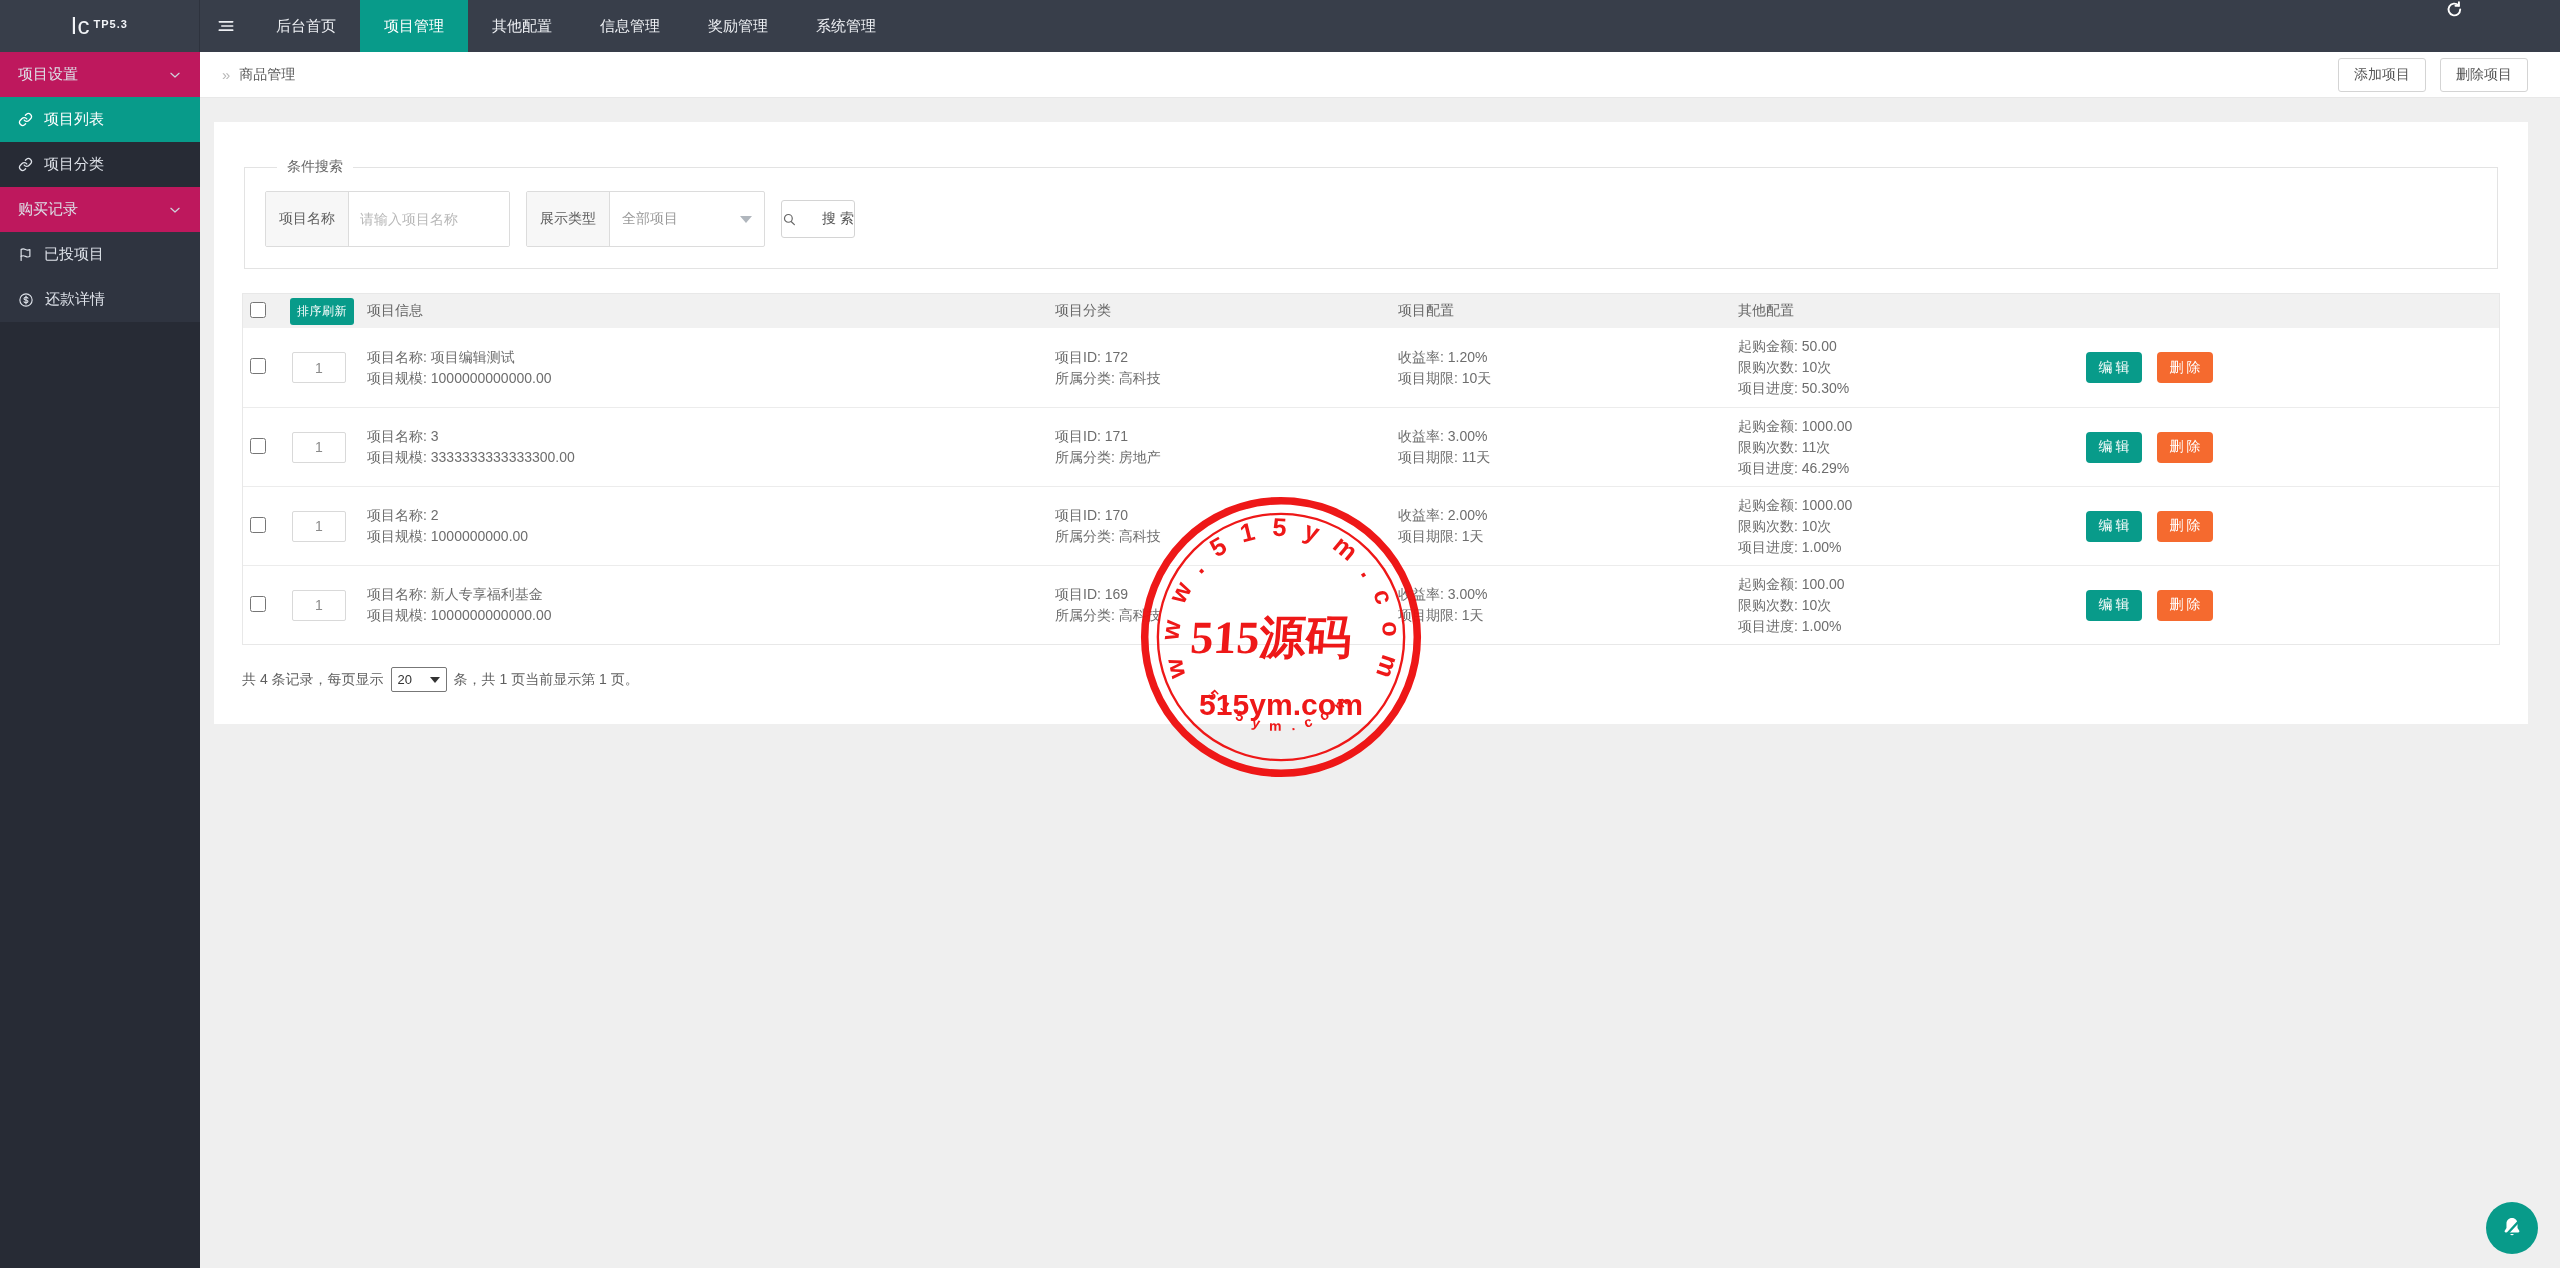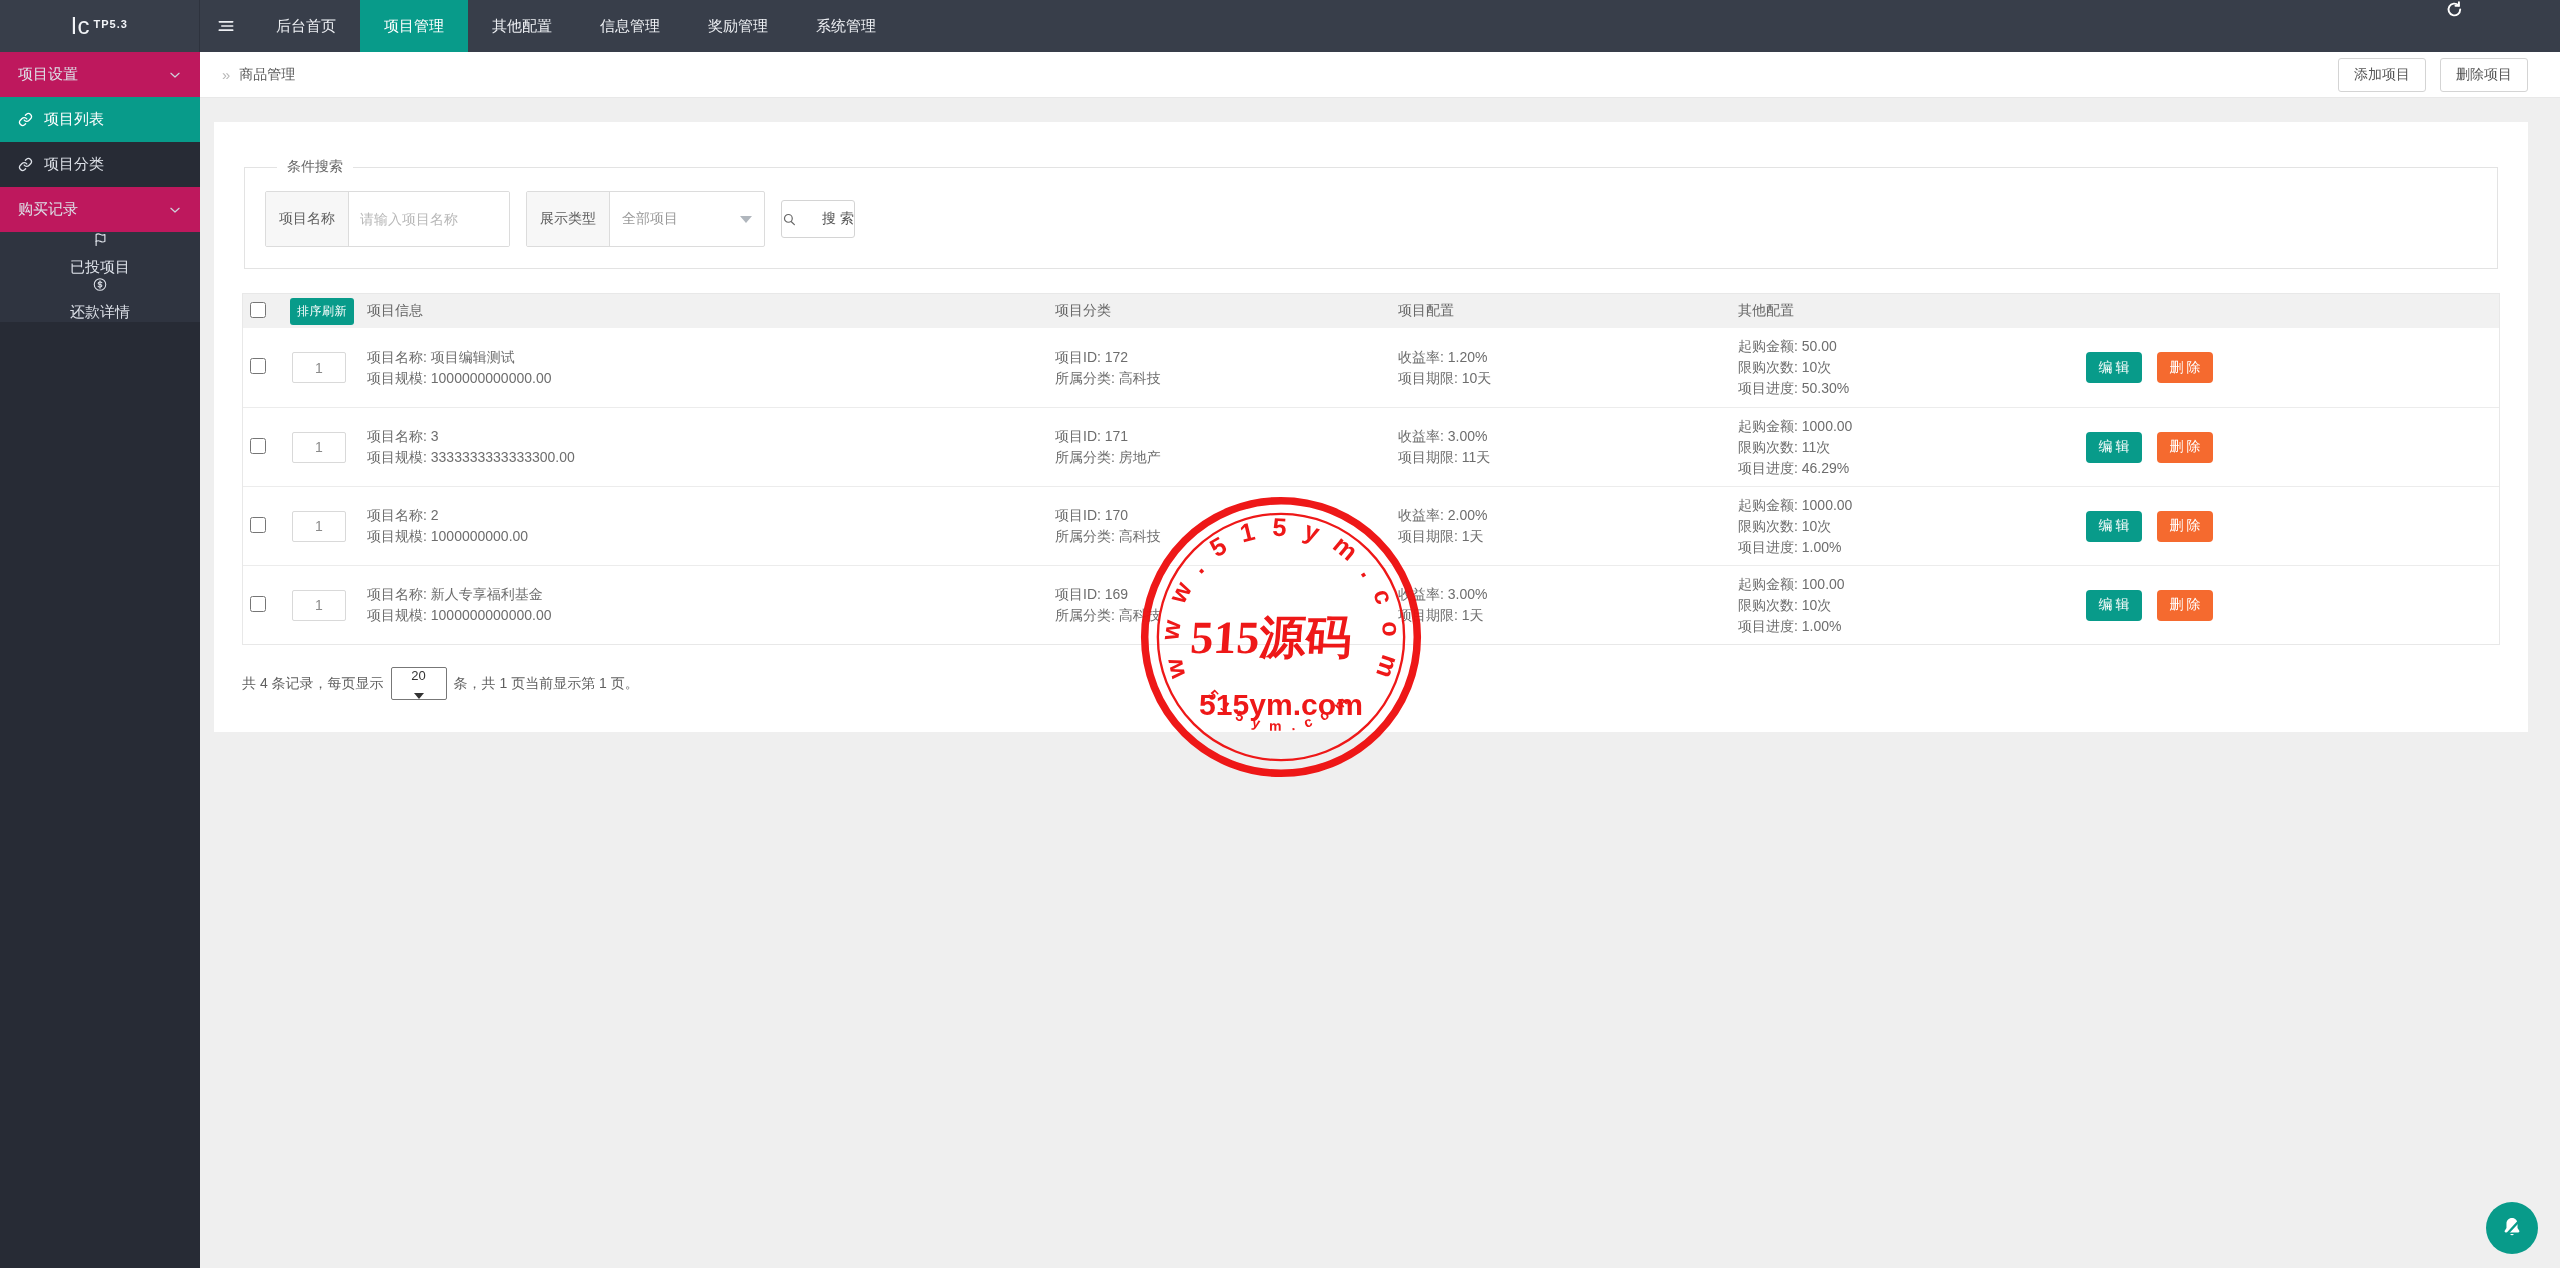--- a/index.html
+++ b/index.html
@@ -24,21 +24,21 @@
   .topbar-right { margin-left: auto; display: flex; align-items: flex-start; gap: 34px; padding-right: 30px; flex-direction: column; }
   .refresh-btn { display: flex; align-items: center; cursor: pointer; }
   .user-menu { display: flex; align-items: center; gap: 7px; cursor: pointer; font-size: 15px; }
 
   
   .shell { display: flex; height: 1216px; }
   .sidebar { width: 200px; background: #272b35; flex-shrink: 0; display: flex; flex-direction: column; }
   .side-item { height: 45px; display: flex; align-items: center; gap: 11px; padding: 0 18px; font-size: 15px; color: #dde1e8; cursor: pointer; }
   .side-item.group { background: #be185d; }
   .side-item.sub { background: #272b35; }
-  .side-item.plain { background: #2f3440; flex-direction: column; }
+  .side-item.plain { background: #2f3440; }
   .side-item.active { background: #089b8a; color: #fff; }
   .side-item .chev { margin-left: auto; display: flex; align-items: center; }
 
   .main { flex: 1; background: #efefef; position: relative; }
 
   
   .crumb-bar { height: 46px; background: #fff; border-bottom: 1px solid #e8e8e8; display: flex; align-items: center; padding: 0 32px 0 22px; }
   .crumb-caret { color: #b8b8b8; font-size: 15px; margin-right: 9px; }
   .crumb-title { color: #595959; font-size: 14px; }
   .crumb-actions { margin-left: auto; display: flex; gap: 14px; }
@@ -68,21 +68,21 @@
   .trow { height: 79px; border-top: 1px solid #ececec; }
   .trow:first-child { border-top: none; }
   .sort-input { width: 54px; height: 31px; margin-left: 9px; border: 1px solid #d9d9d9; border-radius: 2px; text-align: center; color: #8a8a8a; font-size: 14px; font-family: inherit; outline: none; }
   .lines { padding-left: 10px; display: flex; flex-direction: column; line-height: 21px; color: #6d6d6d; font-size: 14px; }
   .actions { display: flex; gap: 15px; padding-left: 9px; }
   .btn-edit, .btn-del { width: 56px; height: 31px; border: none; border-radius: 4px; color: #fff; font-size: 14px; letter-spacing: 3px; padding-left: 3px; }
   .btn-edit { background: #089b8a; }
   .btn-del { background: #f56a2f; }
 
   .table-footer { margin-top: 22px; display: flex; align-items: center; gap: 7px; color: #5f5f5f; font-size: 14px; }
-  .page-select { width: 56px; height: 33px; border: 1px solid #777; border-radius: 2px; display: inline-flex; align-items: center; justify-content: space-between; padding: 0 6px; color: #333; font-size: 13px; cursor: pointer; background: #fff; flex-direction: column; }
+  .page-select { width: 56px; height: 25px; border: 1px solid #777; border-radius: 2px; display: inline-flex; align-items: center; justify-content: space-between; padding: 0 6px; color: #333; font-size: 13px; cursor: pointer; background: #fff; }
   .page-select .pcaret { width: 0; height: 0; border-left: 5px solid transparent; border-right: 5px solid transparent; border-top: 6px solid #333; }
 
   
   .stamp { position: absolute; left: 1140px; top: 496px; width: 282px; height: 282px; z-index: 40; pointer-events: none; opacity: 0.96; }
 
   
   .chat-fab { position: fixed; right: 22px; bottom: 14px; width: 52px; height: 52px; border-radius: 50%; background: #089b8a; border: none; display: flex; align-items: center; justify-content: center; z-index: 60; }
 </style>
 </head>
 <body>

